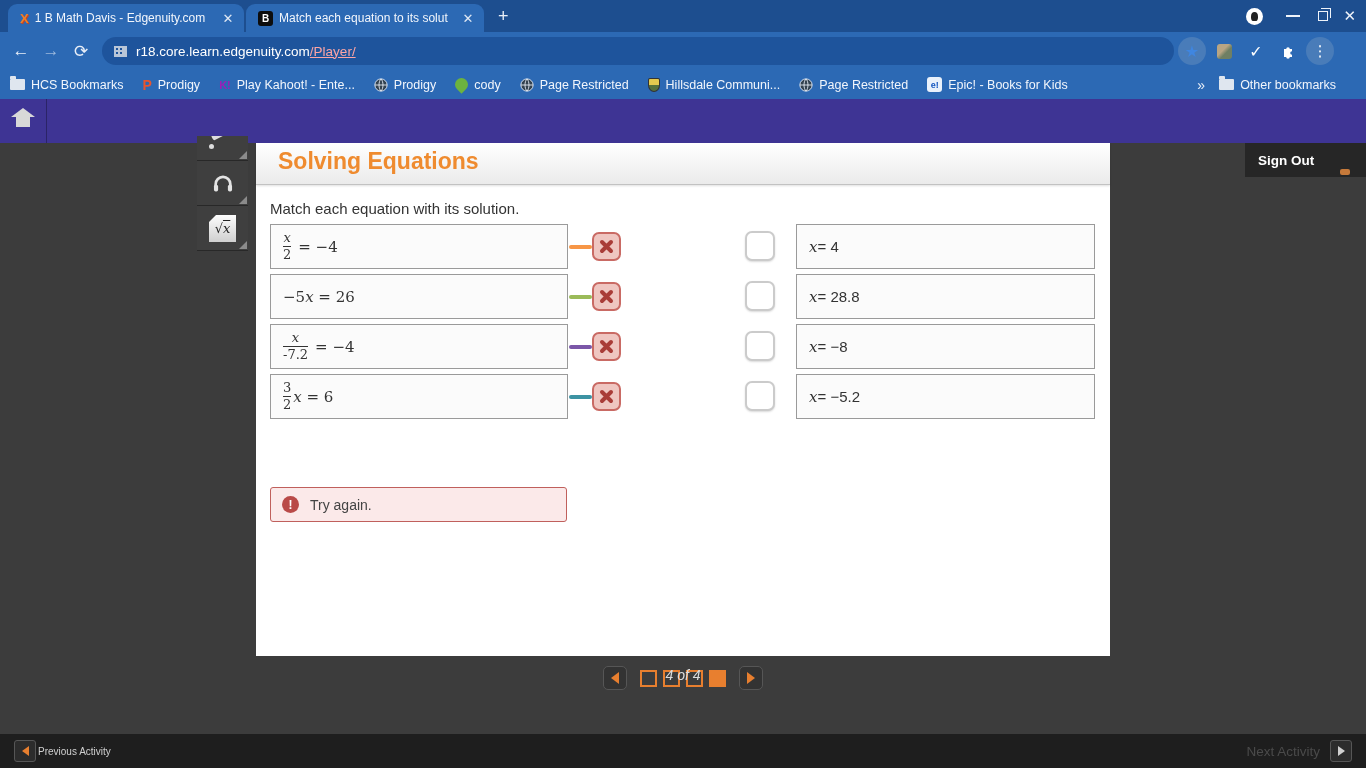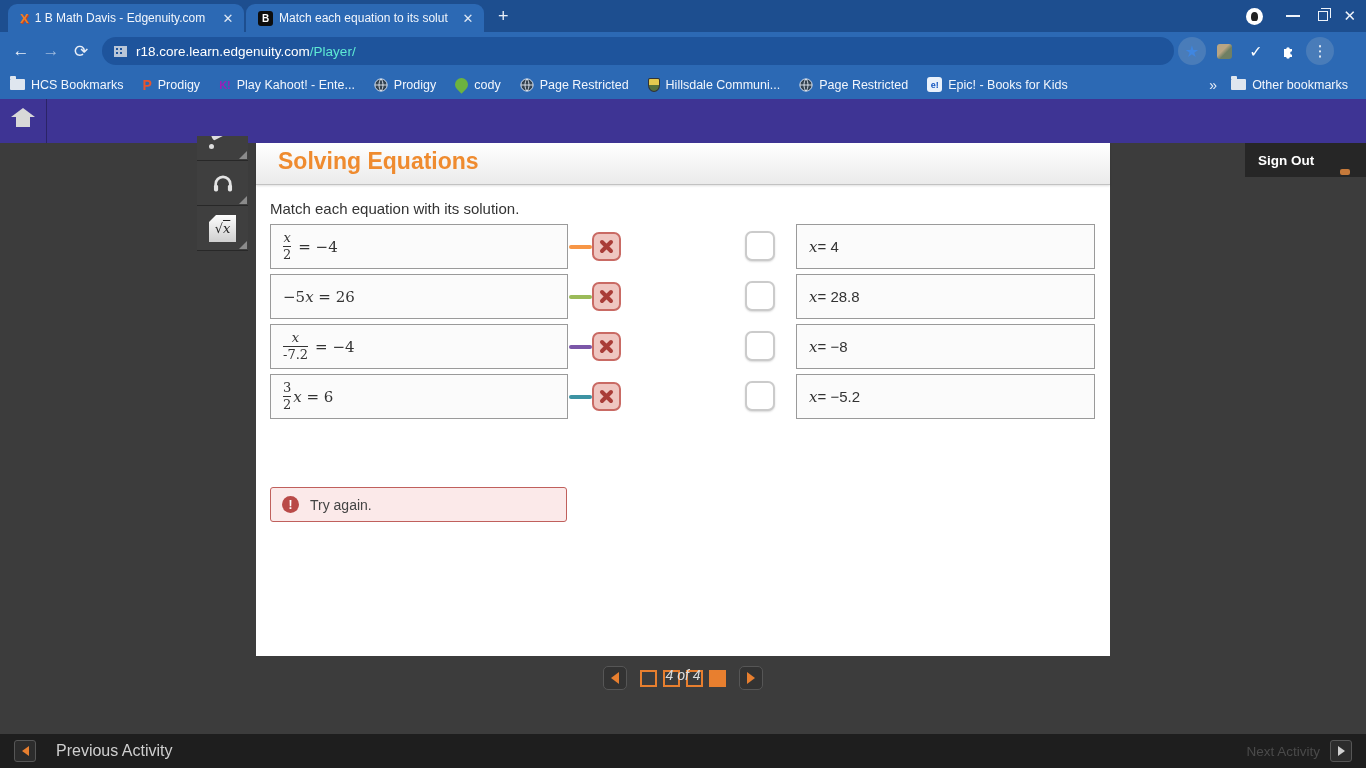--- a/index.html
+++ b/index.html
@@ -27,21 +27,21 @@
   .ctl-max::before { content:""; position:absolute; left:2px; top:-4px; width:9px; height:9px;
                      border-top:1.5px solid #eef3fa; border-right:1.5px solid #eef3fa; }
   .ctl-x { font-size:15px; }
   
   .toolbar { position:absolute; top:32px; left:0; width:100%; height:38px; background:#2c69b4;
              display:flex; align-items:center; }
   .navbtn { width:30px; text-align:center; font-size:17px; color:#e9eff8; }
   .navbtn.dim { color:#9db9dd; }
   .urlbar { margin-left:6px; width:1072px; height:28px; background:#1e549c; border-radius:14px;
             display:flex; align-items:center; padding:0 12px; color:#fff; font-size:13.5px; }
-  .url-path { color:#5eead4; }
+  .url-path { color:#fca5a5;text-decoration:underline; }
   .site-icon { width:13px; height:11px; margin-right:9px; background:#b9c6d8; position:relative; }
   .site-icon::after { content:""; position:absolute; left:2px; top:2px; width:9px; height:7px;
       background:
         linear-gradient(#1e549c,#1e549c) 0 0/2px 2px no-repeat,
         linear-gradient(#1e549c,#1e549c) 4px 0/2px 2px no-repeat,
         linear-gradient(#1e549c,#1e549c) 0 4px/2px 2px no-repeat,
         linear-gradient(#1e549c,#1e549c) 4px 4px/2px 2px no-repeat; }
   .tool-ic { width:28px; height:28px; border-radius:50%; display:flex; align-items:center;
              justify-content:center; margin-left:4px; color:#fff; }
   .tool-ic.hl { background:#497cb9; }
@@ -152,21 +152,21 @@
   
   .activitybar { position:absolute; top:734px; left:0; width:100%; height:34px; background:#1e1e1e;
                  display:flex; align-items:center; z-index:6; }
   .act-btn { width:22px; height:22px; background:#2c2c2c; border:1px solid #565656; border-radius:3px;
              display:flex; align-items:center; justify-content:center; }
   .tri-l-sm { width:0; height:0; border-top:5px solid transparent; border-bottom:5px solid transparent;
               border-right:7px solid #e87f2f; }
   .tri-r-sm { width:0; height:0; border-top:5px solid transparent; border-bottom:5px solid transparent;
               border-left:7px solid #cfcfcf; }
   .prev-group { display:flex; align-items:center; margin-left:14px; }
-  .prev-label { color:#cfcfcf; font-size:16px; margin-left:20px;text-align:center; }
+  .prev-label { color:#cfcfcf; font-size:10px; margin-left:2px;text-align:center; }
   .next-group { display:flex; align-items:center; margin-left:auto; margin-right:14px; }
   .next-label { color:#4a4a4a; font-size:13.5px; margin-right:10px; }
 </style>
 </head>
 <body>
 
 <div id="root">
 
   <div class="titlebar">
     <div class="tab" style="left:8px;width:236px;">
@@ -271,21 +271,21 @@
         <span>Page Restricted</span>
       </span>
     <span class="bm">
         <span class="ic">
           <span class="bm-epic">e!</span>
         </span>
         <span>Epic! - Books for Kids</span>
       </span>
     <span class="bm-right">
       <span class="chev2">»</span>
-      <span class="bm" style="margin-right:8px;">
+      <span class="bm" style="margin-right:20px;">
           <span class="ic">
             <span class="folder"></span>
           </span>
           <span>Other bookmarks</span>
         </span>
     </span>
   </div>
 
   <div class="appheader">
     <div class="home-btn">

